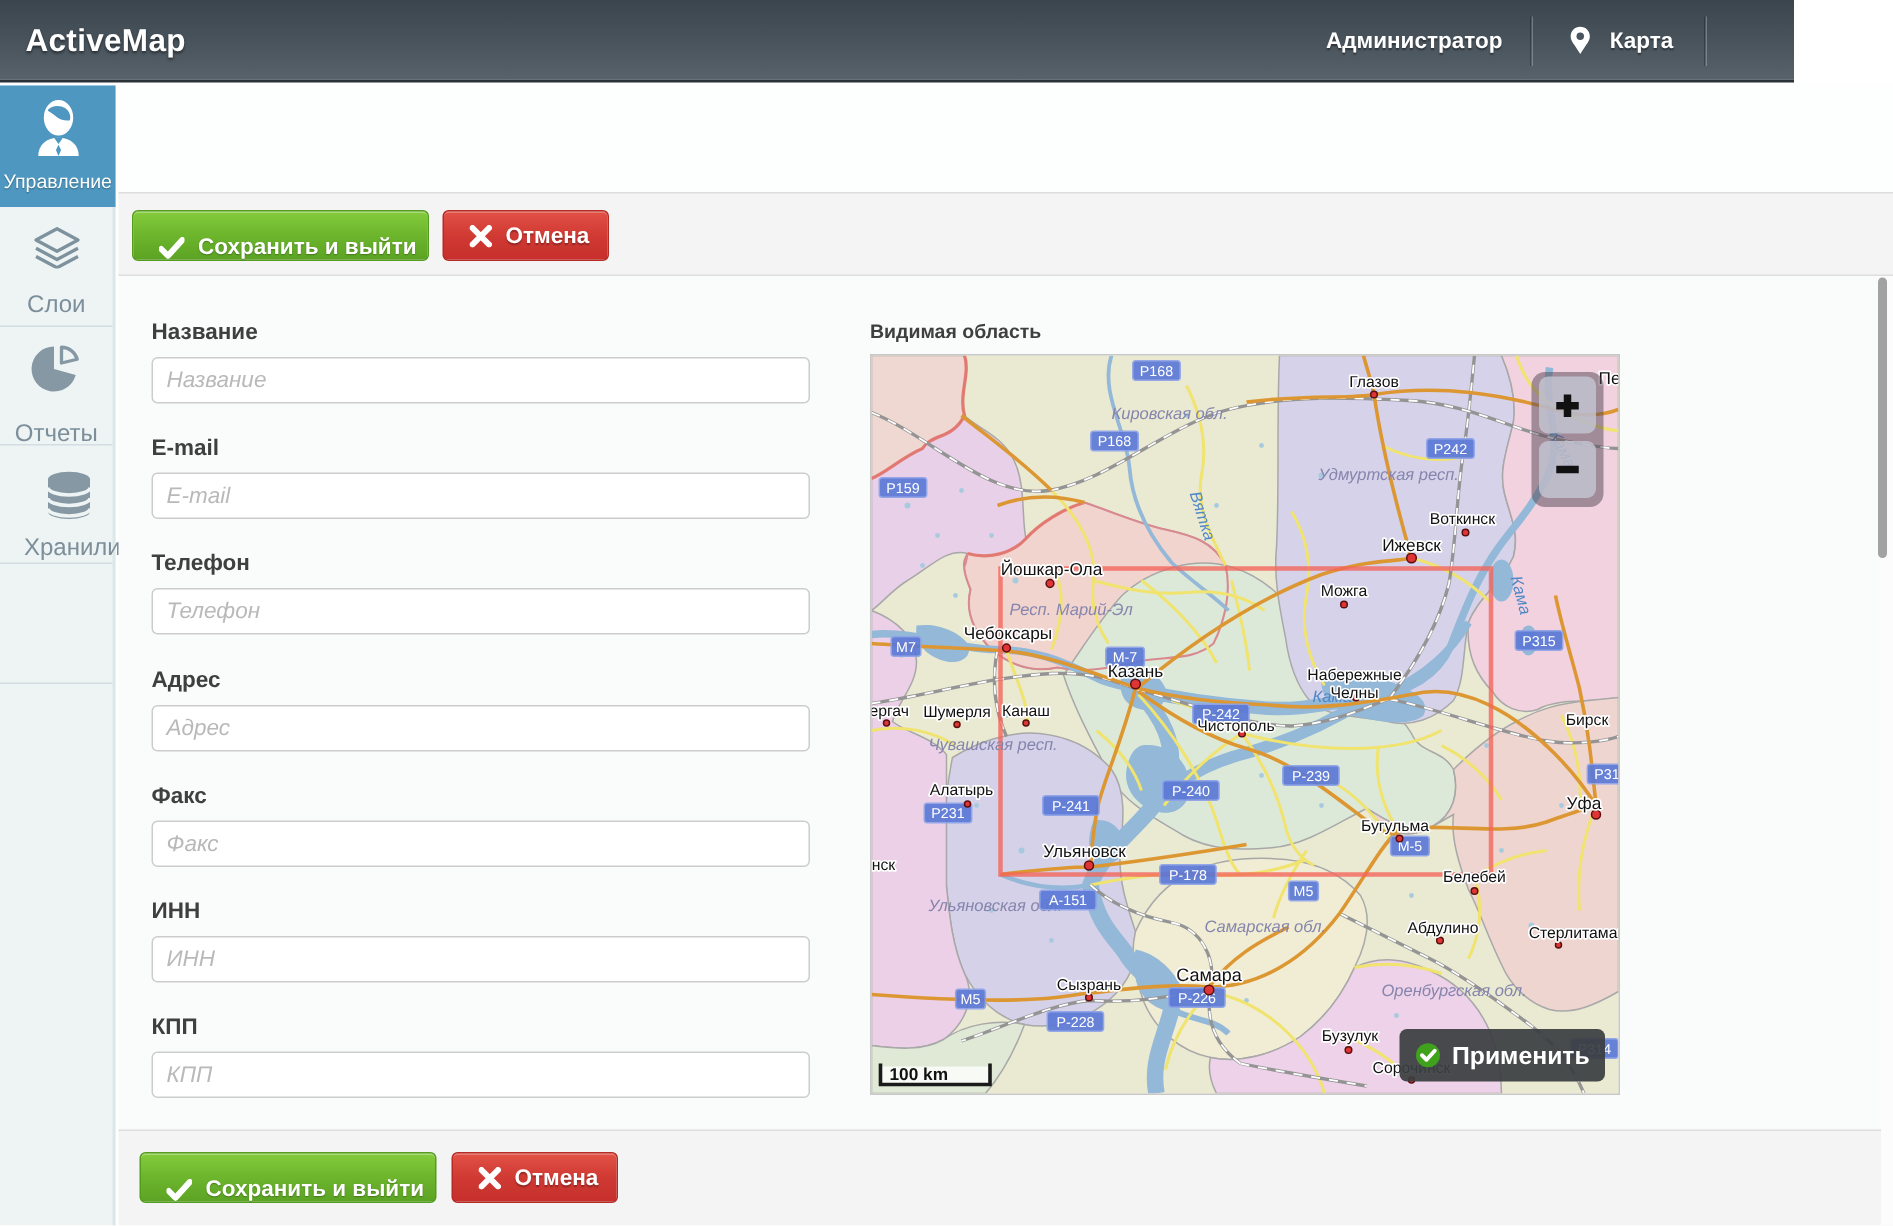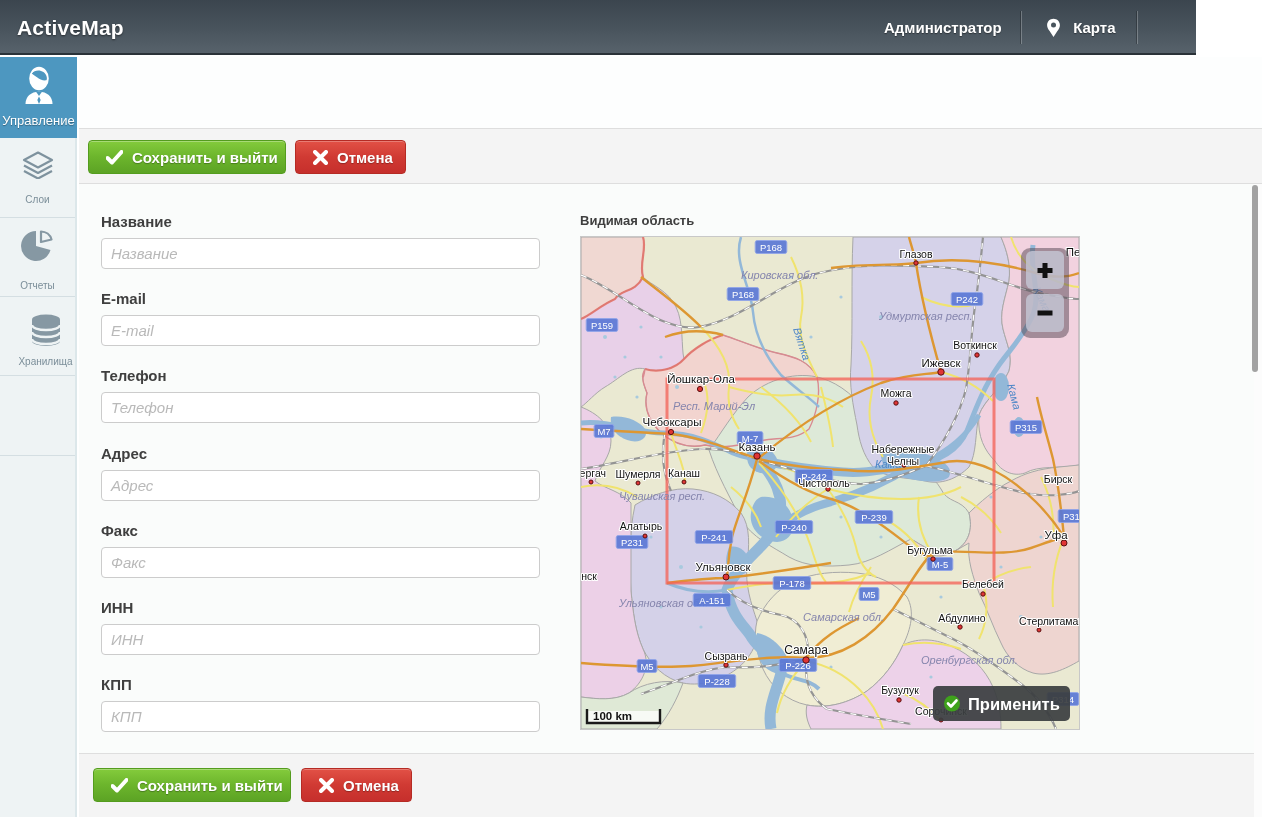--- a/index.html
+++ b/index.html
@@ -12,38 +12,38 @@
   border-bottom:2px solid #2a3238; }
 #logo { position:absolute; left:17px; top:16px; color:#fff; font-size:21px; font-weight:bold;
   text-shadow:0 1px 2px rgba(0,0,0,.5); letter-spacing:.2px;}
 .navitem { position:absolute; top:0; height:55px; line-height:55px; color:#fff; font-size:15px; font-weight:bold;
   text-shadow:0 1px 1px rgba(0,0,0,.4);}
 .navsep { position:absolute; top:11px; height:33px; width:1px; background:rgba(255,255,255,.25); box-shadow:-1px 0 0 rgba(0,0,0,.25);}
 
 
 #sidebar { position:absolute; left:0; top:57px; width:77px; height:760px; background:#eef3f4; border-right:2px solid #dce7ea;}
 .sideitem { position:absolute; left:0; width:75px; text-align:center; }
-.sideitem .lbl { color:#7b8e99; font-size:10px; }
+.sideitem .lbl { color:#7b8e99; font-size:16px; }
 #item-active { position:absolute; left:0; top:57px; width:77px; height:81px; background:#4d97c0; text-align:center;}
 #item-active .lbl { color:#fff; font-size:13px; position:absolute; bottom:10px; width:100%;
   text-shadow:0 1px 1px rgba(0,0,0,.35);}
 .sidesep { position:absolute; left:0; width:75px; height:1px; background:#d4dee2; }
 
 
 #main { position:absolute; left:79px; top:57px; width:1183px; height:760px; background:#fafcfb; }
 #title { position:absolute; left:18px; top:20px; font-size:26px; color:#565656; }
 .band { position:absolute; left:0; width:1183px; height:56px; background:#f4f4f4;
   border-top:1px solid #dedede; border-bottom:1px solid #dedede; }
 #band1 { top:71px; }
 #band2 { top:696px; border-bottom:none; height:64px; }
 
 .btn { position:absolute; height:34px; border-radius:4px; color:#fff; font-size:15px; font-weight:bold;
   text-shadow:0 1px 1px rgba(0,0,0,.3); display:flex; align-items:center; }
 .btn-green { background:linear-gradient(to bottom,#84cb3c 0%,#6cb52c 50%,#5ca324 100%);
-  border:1px solid #549c1e; box-shadow:inset 0 1px 0 rgba(255,255,255,.3);}
+  border:1px solid #549c1e; box-shadow:inset 0 1px 0 rgba(255,255,255,.3);align-items:flex-end;}
 .btn-red { background:linear-gradient(to bottom,#e25146 0%,#d03a33 50%,#c62f2c 100%);
   border:1px solid #b52b24; box-shadow:inset 0 1px 0 rgba(255,255,255,.25);}
 
 
 .flabel { position:absolute; left:22px; font-size:15px; font-weight:bold; color:#3f3f3f; }
 .finput { position:absolute; left:22px; width:439px; height:31px; background:#fff;
   border:1px solid #cccccc; border-radius:4px; }
 .finput span { display:block; margin:6px 0 0 9px; color:#b9b9b9; font-style:italic; font-size:15px; }
 
 #maplabel { position:absolute; left:501px; top:156px; font-size:13px; font-weight:bold; color:#3f3f3f;}

